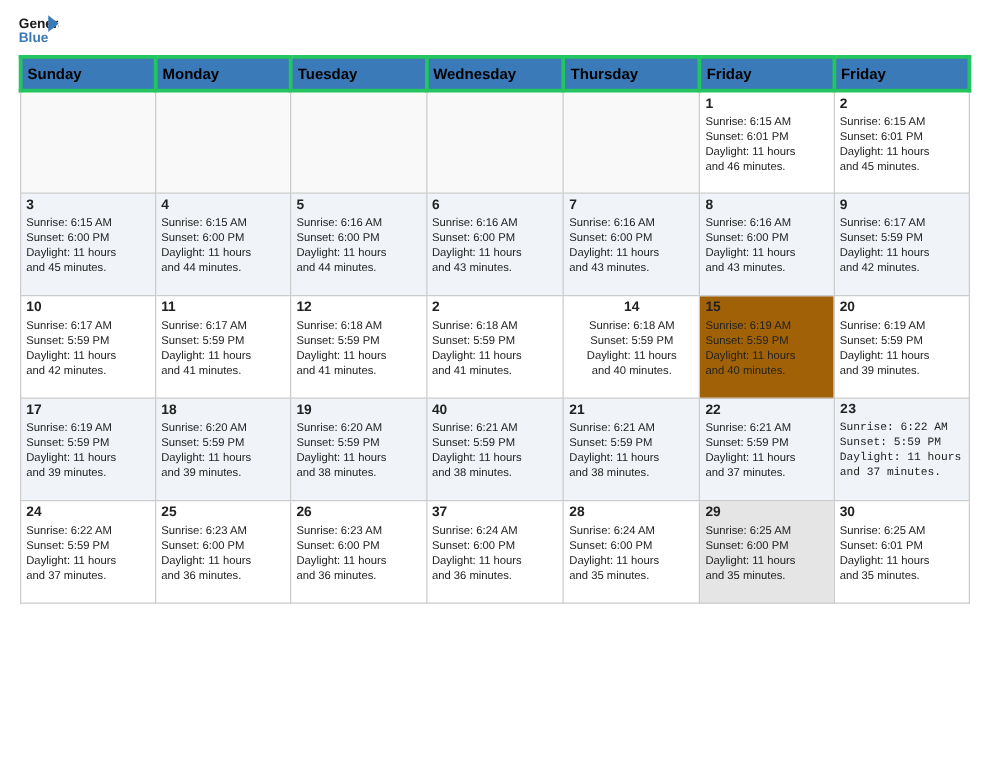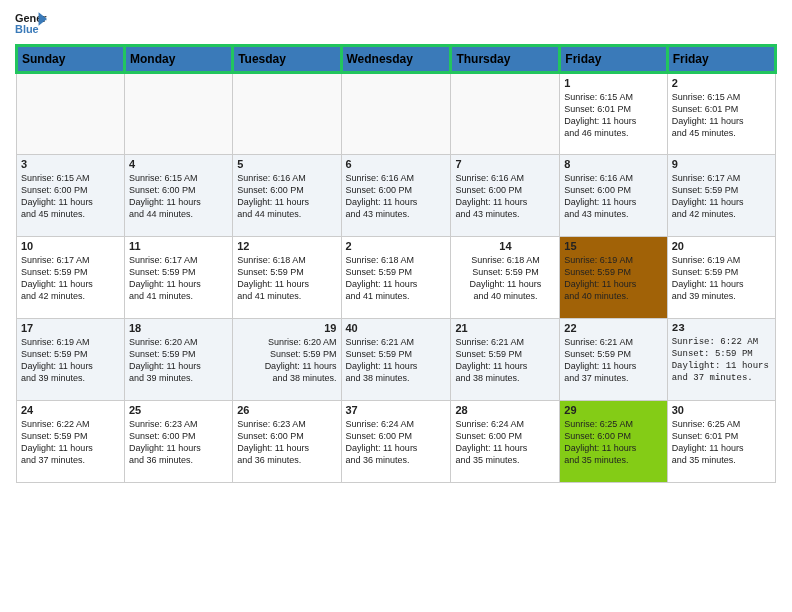--- a/index.html
+++ b/index.html
@@ -252,21 +252,21 @@
 Daylight: 11 hours
 and 39 minutes.</div>
           </td>
           <td style="background: rgb(240, 244, 248);">
             <span class="day-num">18</span>
             <div class="day-info" style="white-space: pre-line;">Sunrise: 6:20 AM
 Sunset: 5:59 PM
 Daylight: 11 hours
 and 39 minutes.</div>
           </td>
-          <td style="background: rgb(240, 244, 248); text-align: right;">
+          <td style="background: rgb(240, 244, 248);">
             <span class="day-num">19</span>
             <div class="day-info" style="white-space: pre-line;">Sunrise: 6:20 AM
 Sunset: 5:59 PM
 Daylight: 11 hours
 and 38 minutes.</div>
           </td>
           <td style="background: rgb(240, 244, 248);">
             <span class="day-num">40</span>
             <div class="day-info" style="white-space: pre-line;">Sunrise: 6:21 AM
 Sunset: 5:59 PM
@@ -324,21 +324,21 @@
 Daylight: 11 hours
 and 36 minutes.</div>
           </td>
           <td style="background: rgb(255, 255, 255); margin-left: 20px;">
             <span class="day-num">28</span>
             <div class="day-info" style="white-space: pre-line;">Sunrise: 6:24 AM
 Sunset: 6:00 PM
 Daylight: 11 hours
 and 35 minutes.</div>
           </td>
-          <td style="background: #84cc16; margin-top: 32px;">
+          <td style="background: #e5e5e5; margin-top: 32px;">
             <span class="day-num">29</span>
             <div class="day-info" style="white-space: pre-line;">Sunrise: 6:25 AM
 Sunset: 6:00 PM
 Daylight: 11 hours
 and 35 minutes.</div>
           </td>
           <td style="background: rgb(255, 255, 255);">
             <span class="day-num">30</span>
             <div class="day-info" style="white-space: pre-line;">Sunrise: 6:25 AM
 Sunset: 6:01 PM

